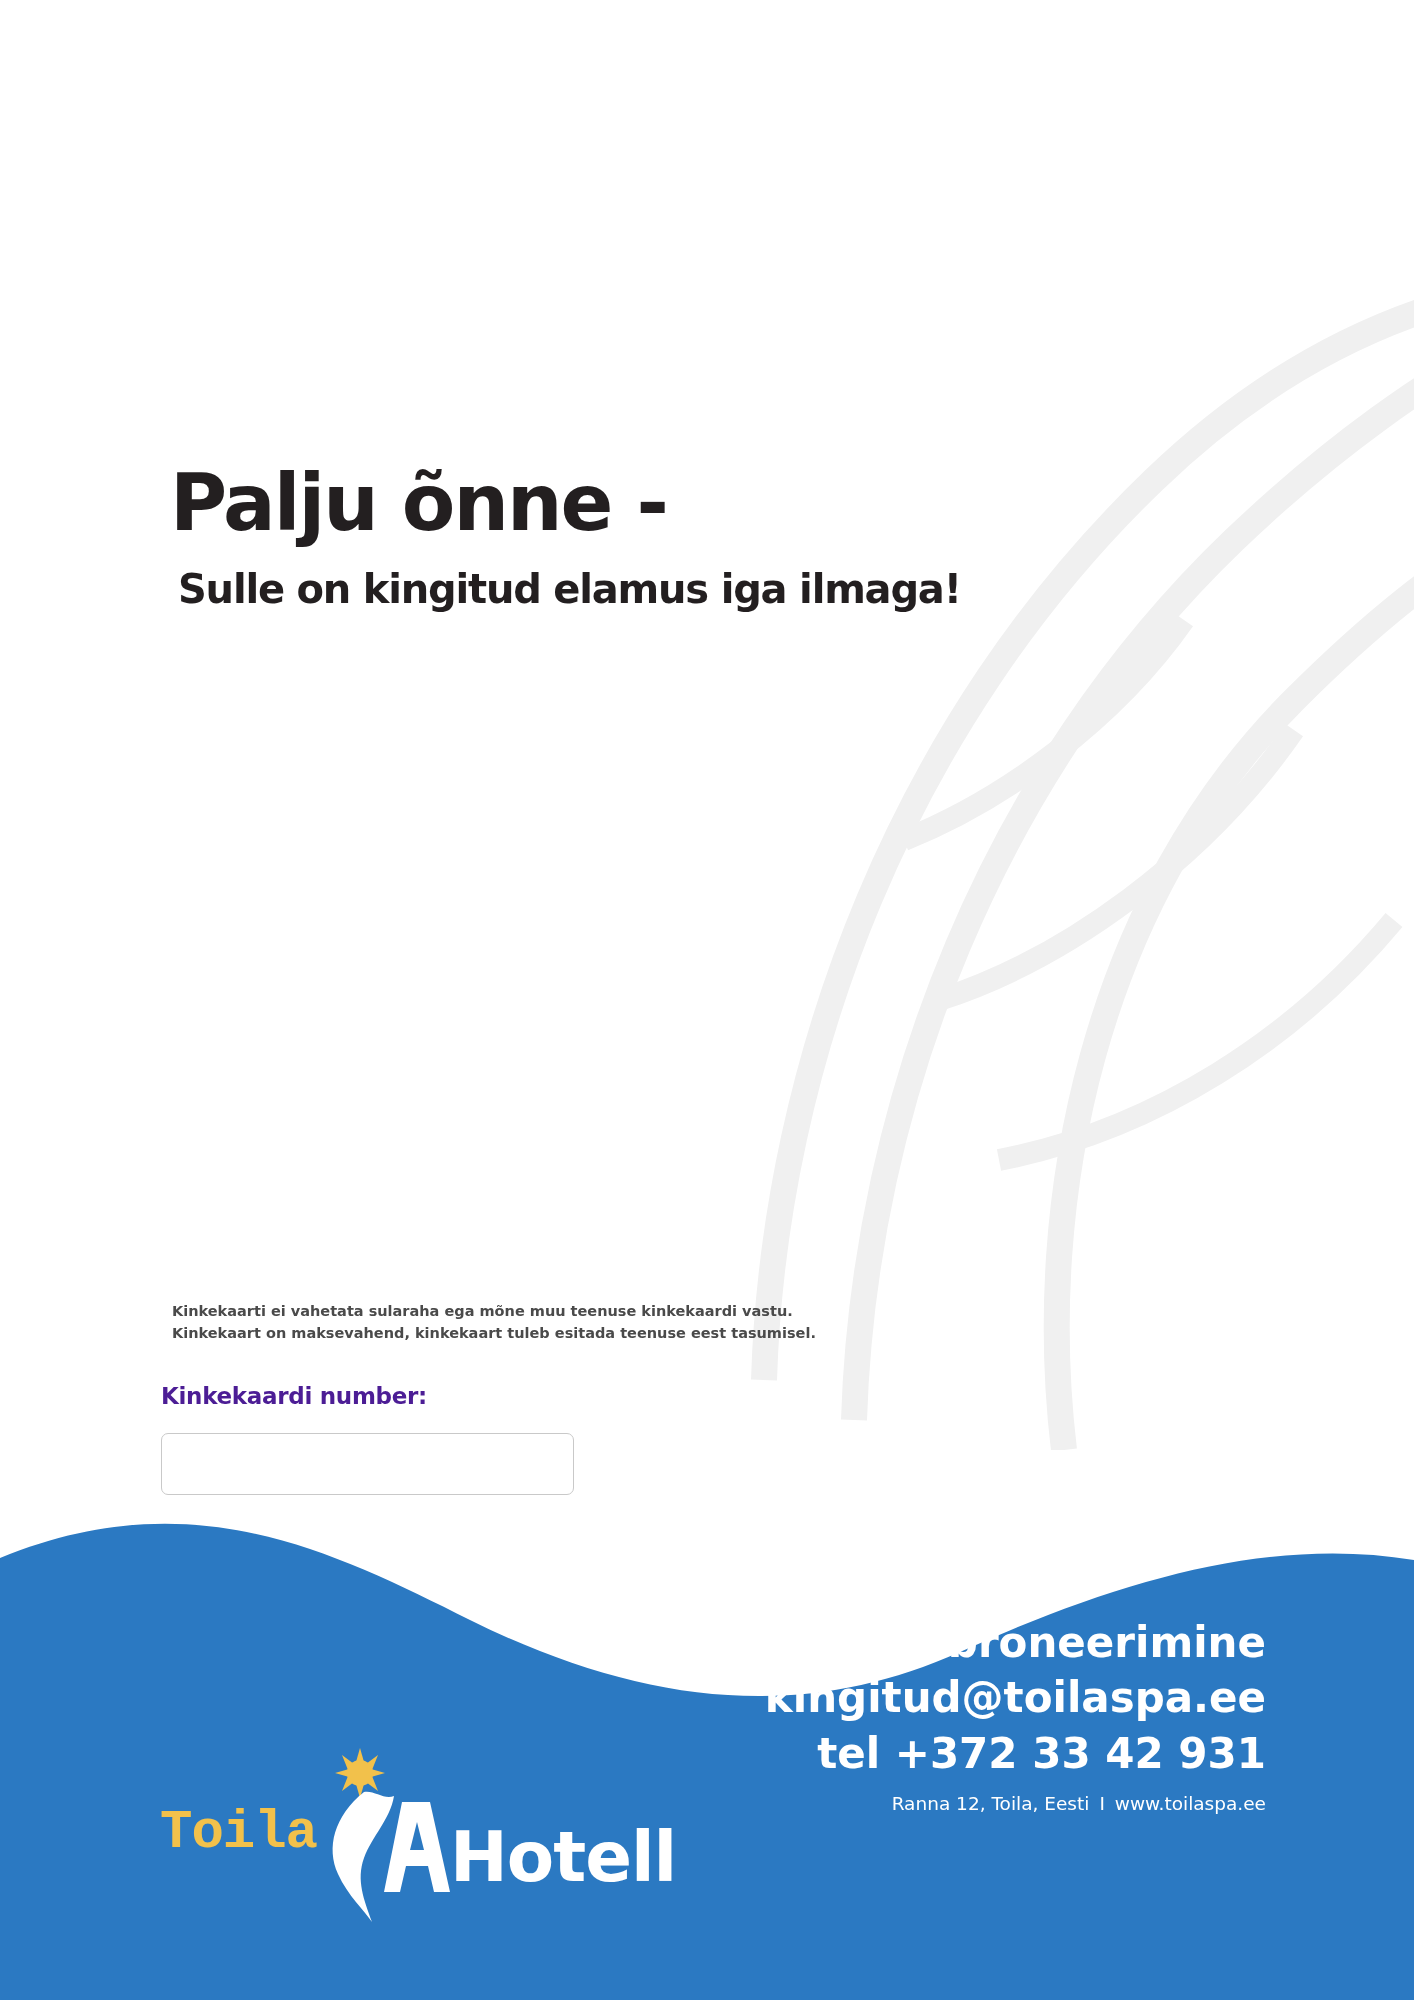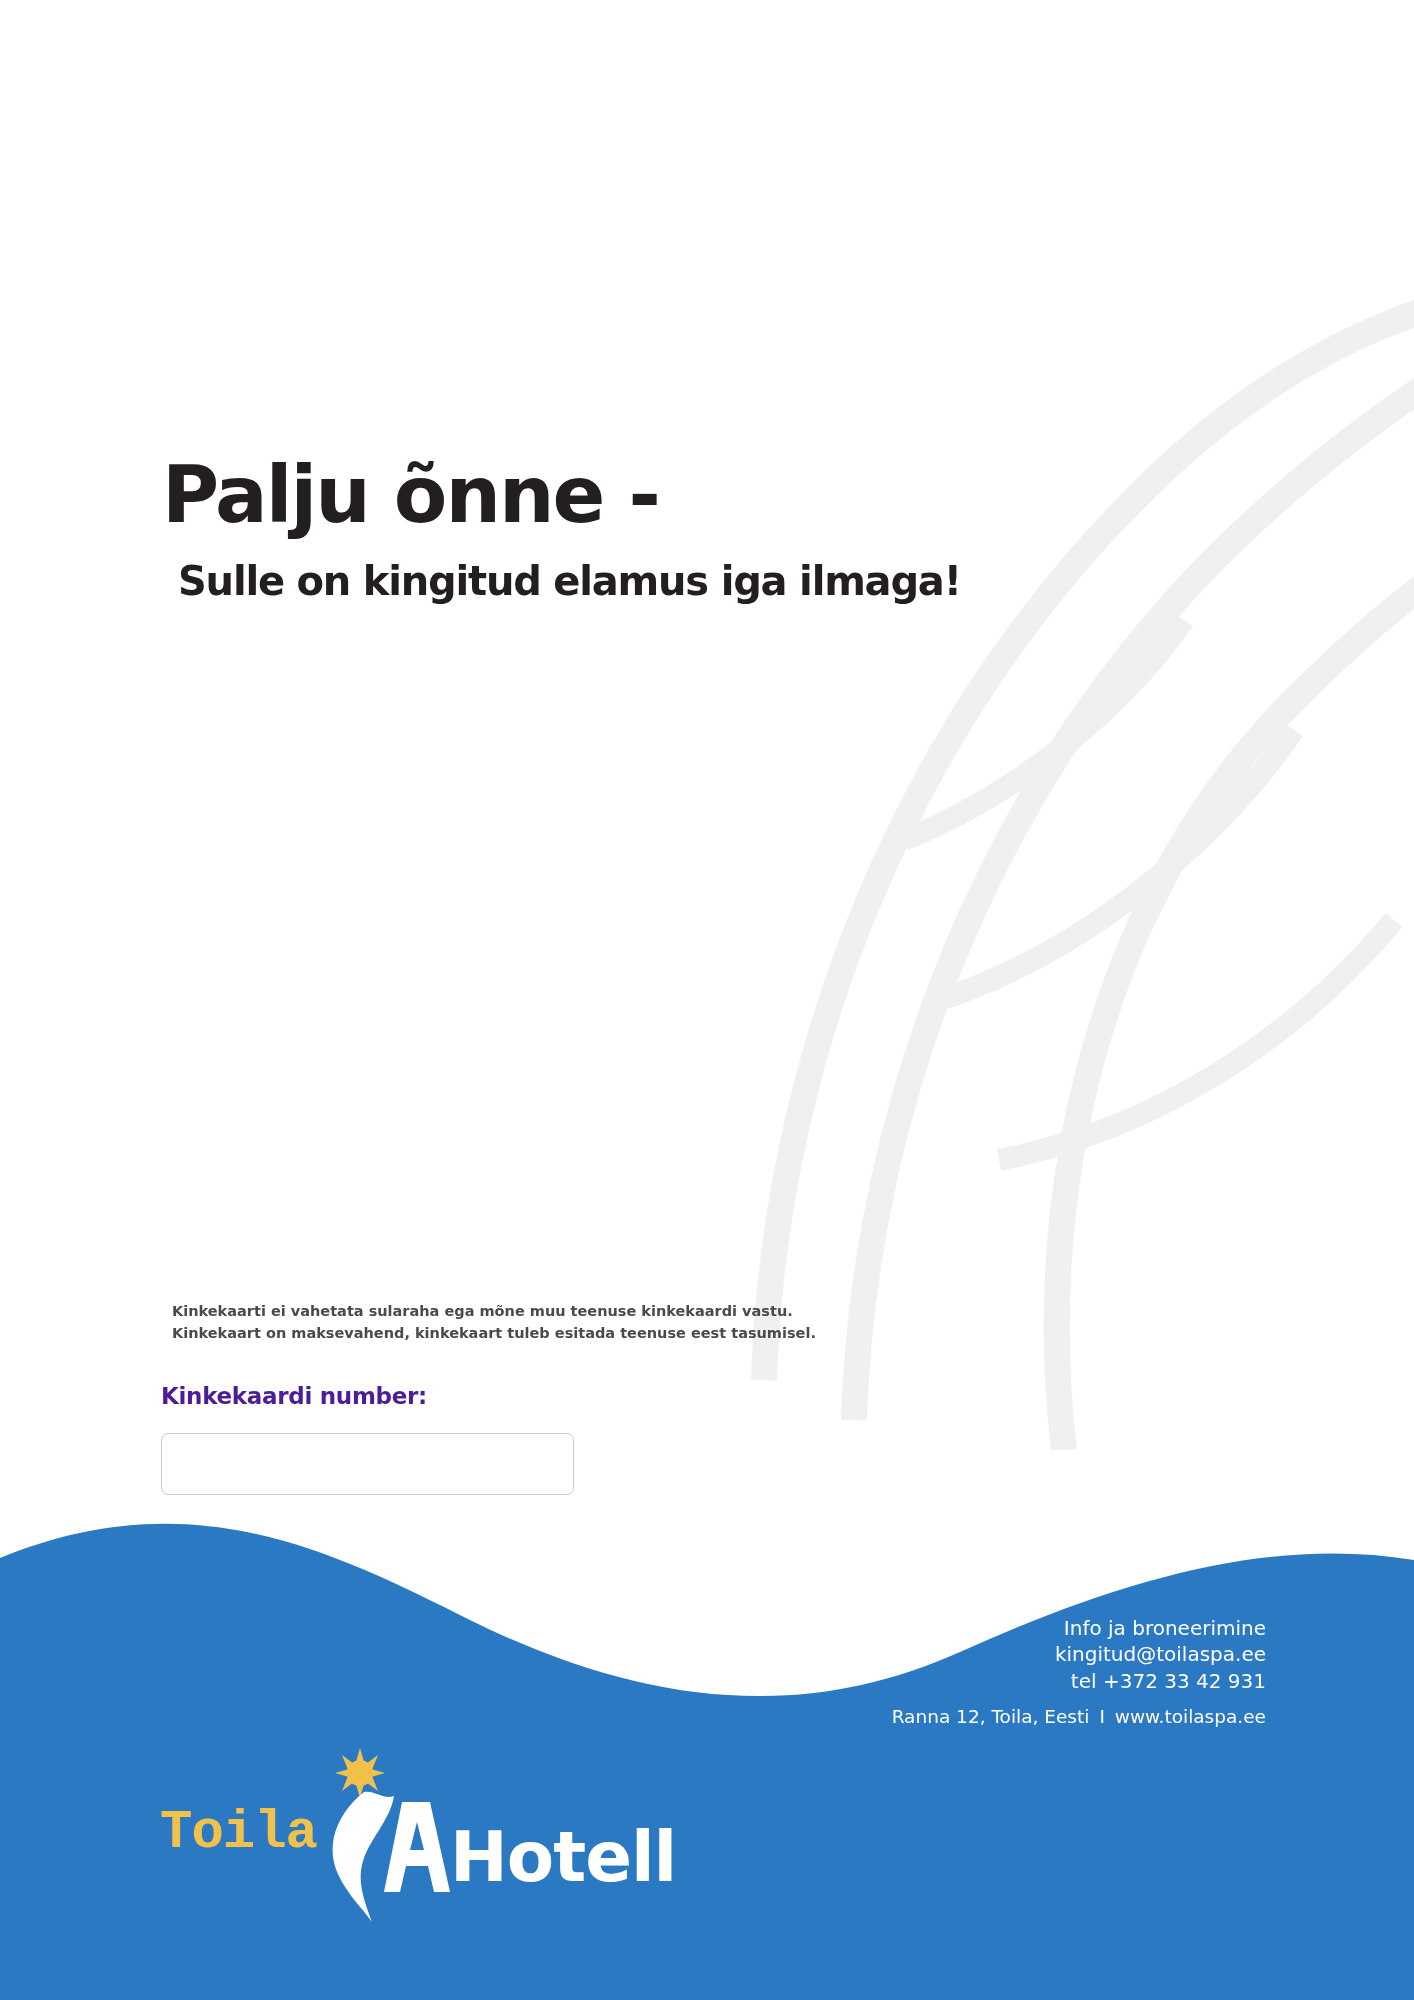--- a/index.html
+++ b/index.html
@@ -49,21 +49,21 @@
     top: 455px;
     width: 1000px;
   }
   .headline {
     font-family: "DejaVu Sans", sans-serif;
     font-size: 78px;
     font-weight: bold;
     color: #231f20;
     letter-spacing: -2px;
     line-height: 1.05;
-    margin: 0;
+    margin: 8px;
     white-space: nowrap;
   }
   .subheadline {
     font-family: "DejaVu Sans", sans-serif;
     font-size: 40px;
     font-weight: bold;
     color: #231f20;
     letter-spacing: -1.2px;
     line-height: 1.1;
     margin: 22px 0 0 16px;
@@ -115,24 +115,24 @@
   
   .contact {
     position: absolute;
     right: 148px;
     top: 1615px;
     text-align: right;
     color: #ffffff;
     font-family: "DejaVu Sans", sans-serif;
   }
   .contact .line {
-    font-size: 20px;
+    font-size: 42px;
     line-height: 1.32;
     white-space: nowrap;
-    font-weight: 400;
+    font-weight: 700;
   }
   .contact .addr {
     margin-top: 12px;
     font-size: 18.5px;
     white-space: nowrap;
     font-weight: 400;
   }
   .contact .addr .sep { padding: 0 10px; }
 
   

